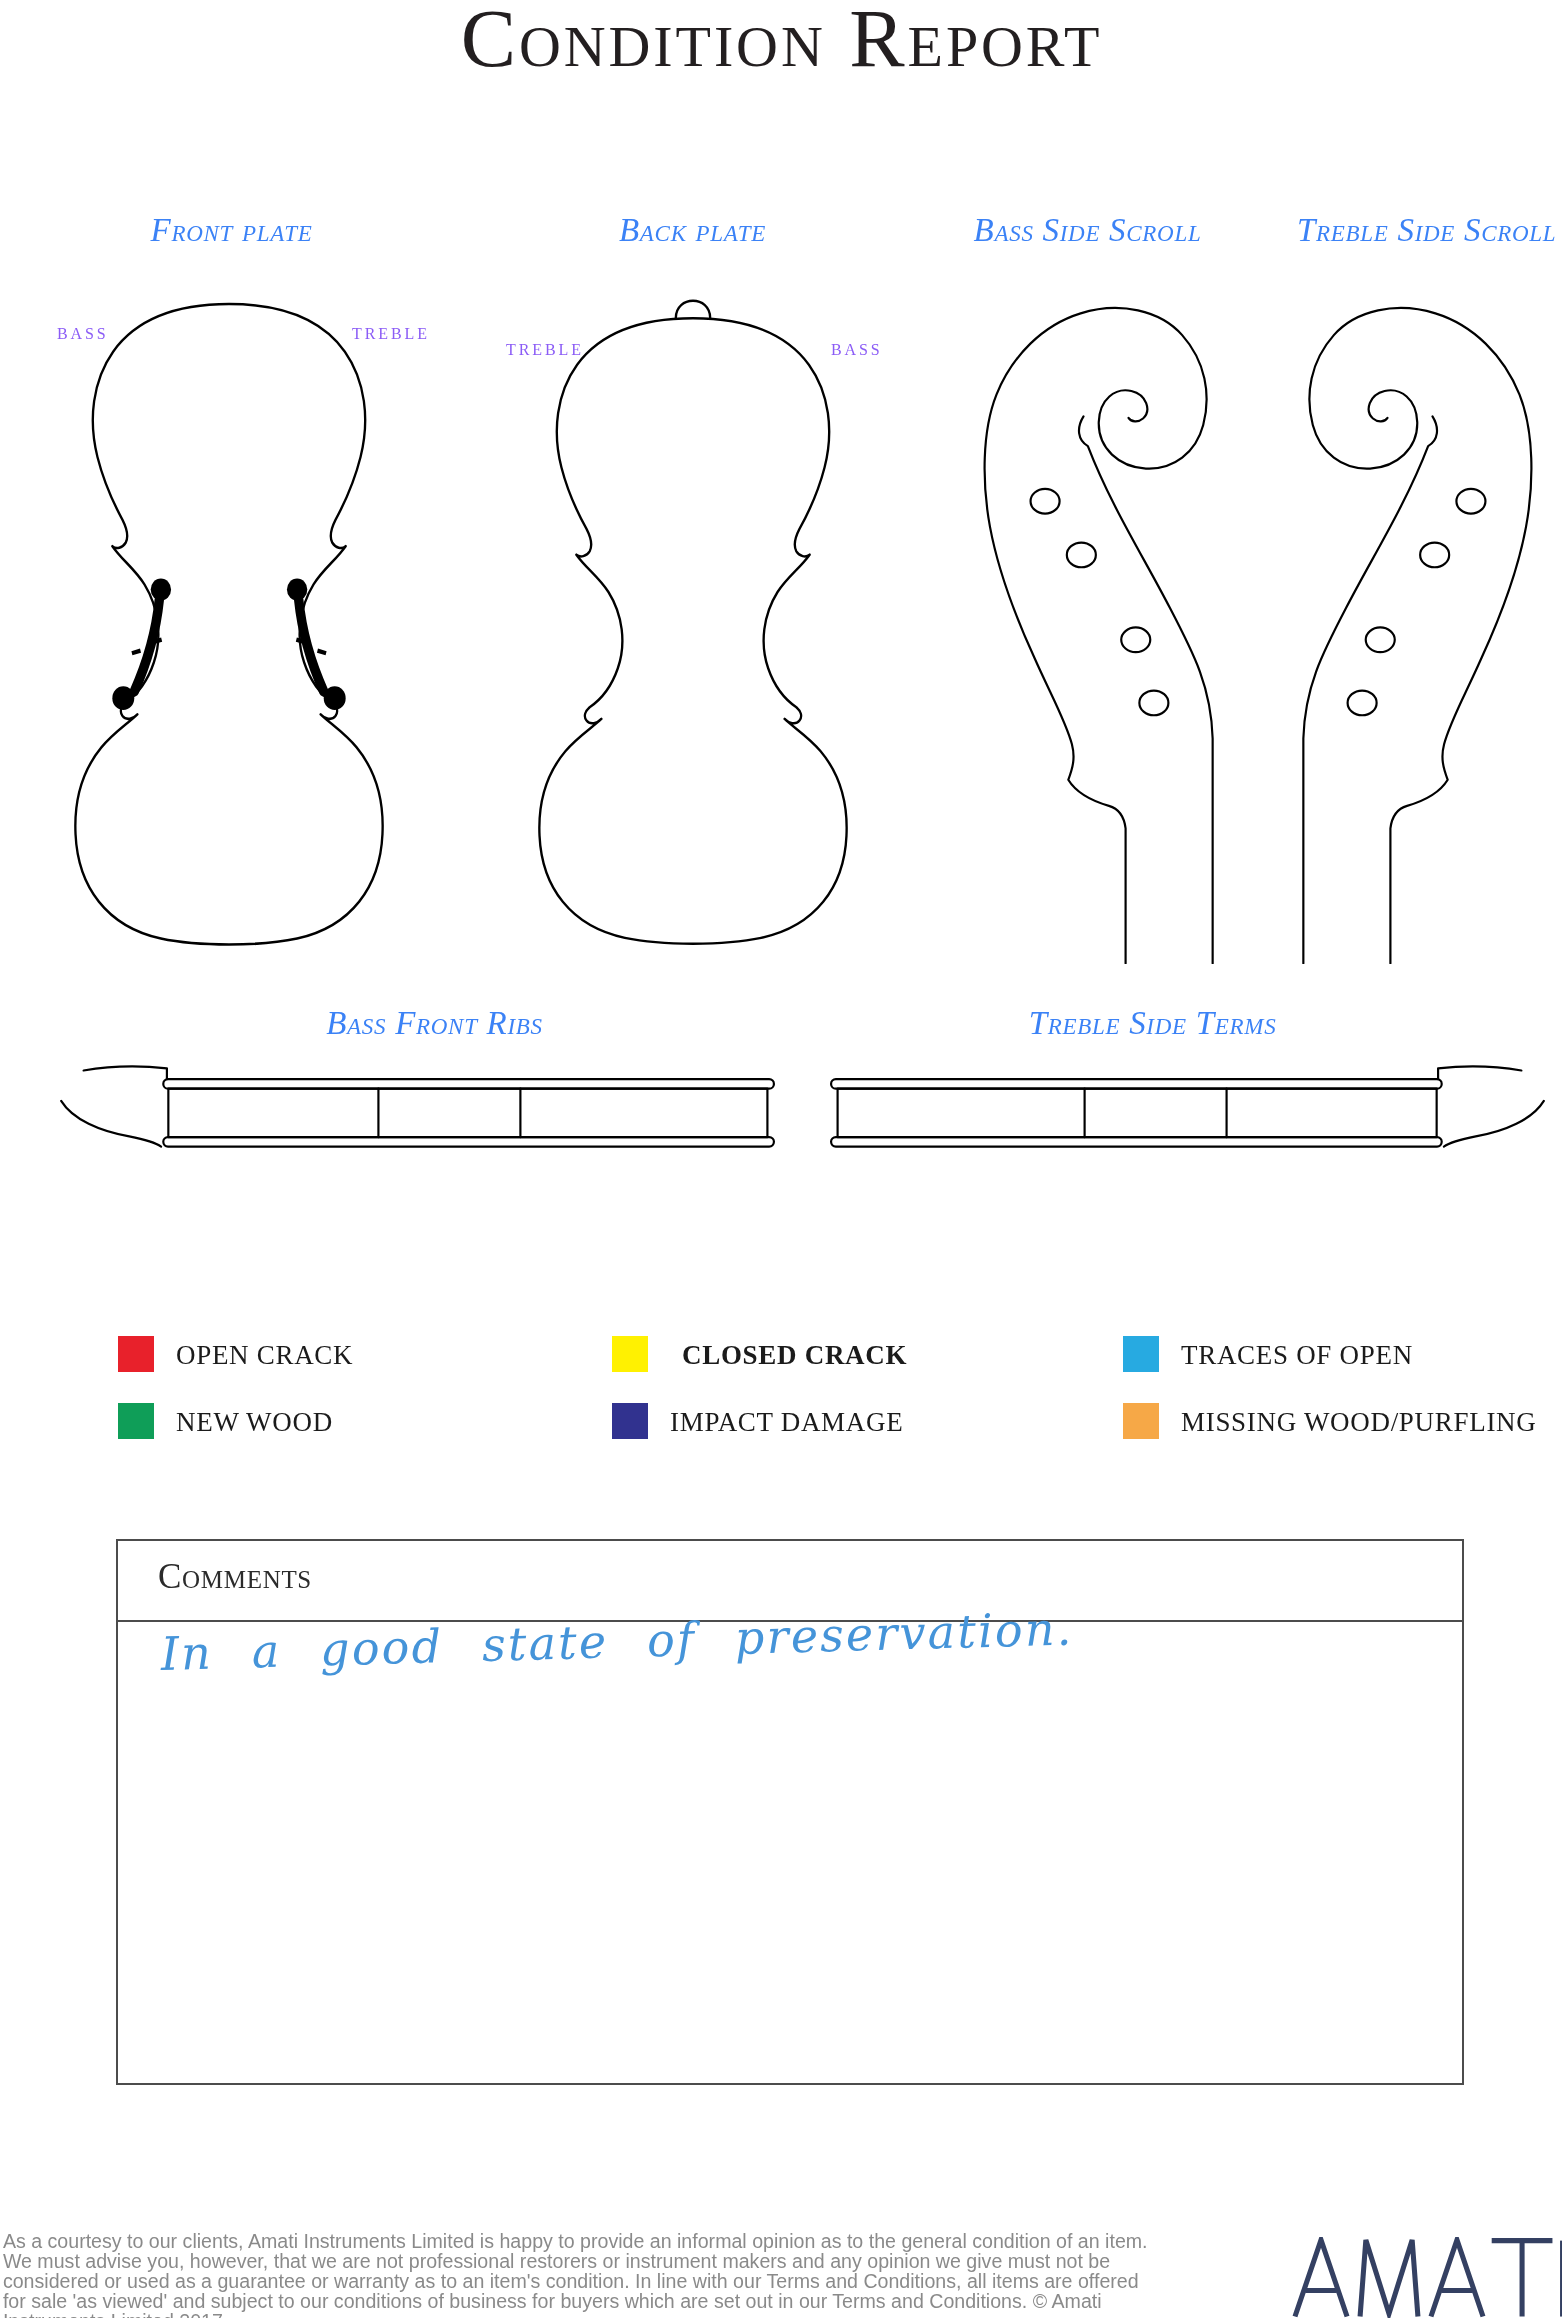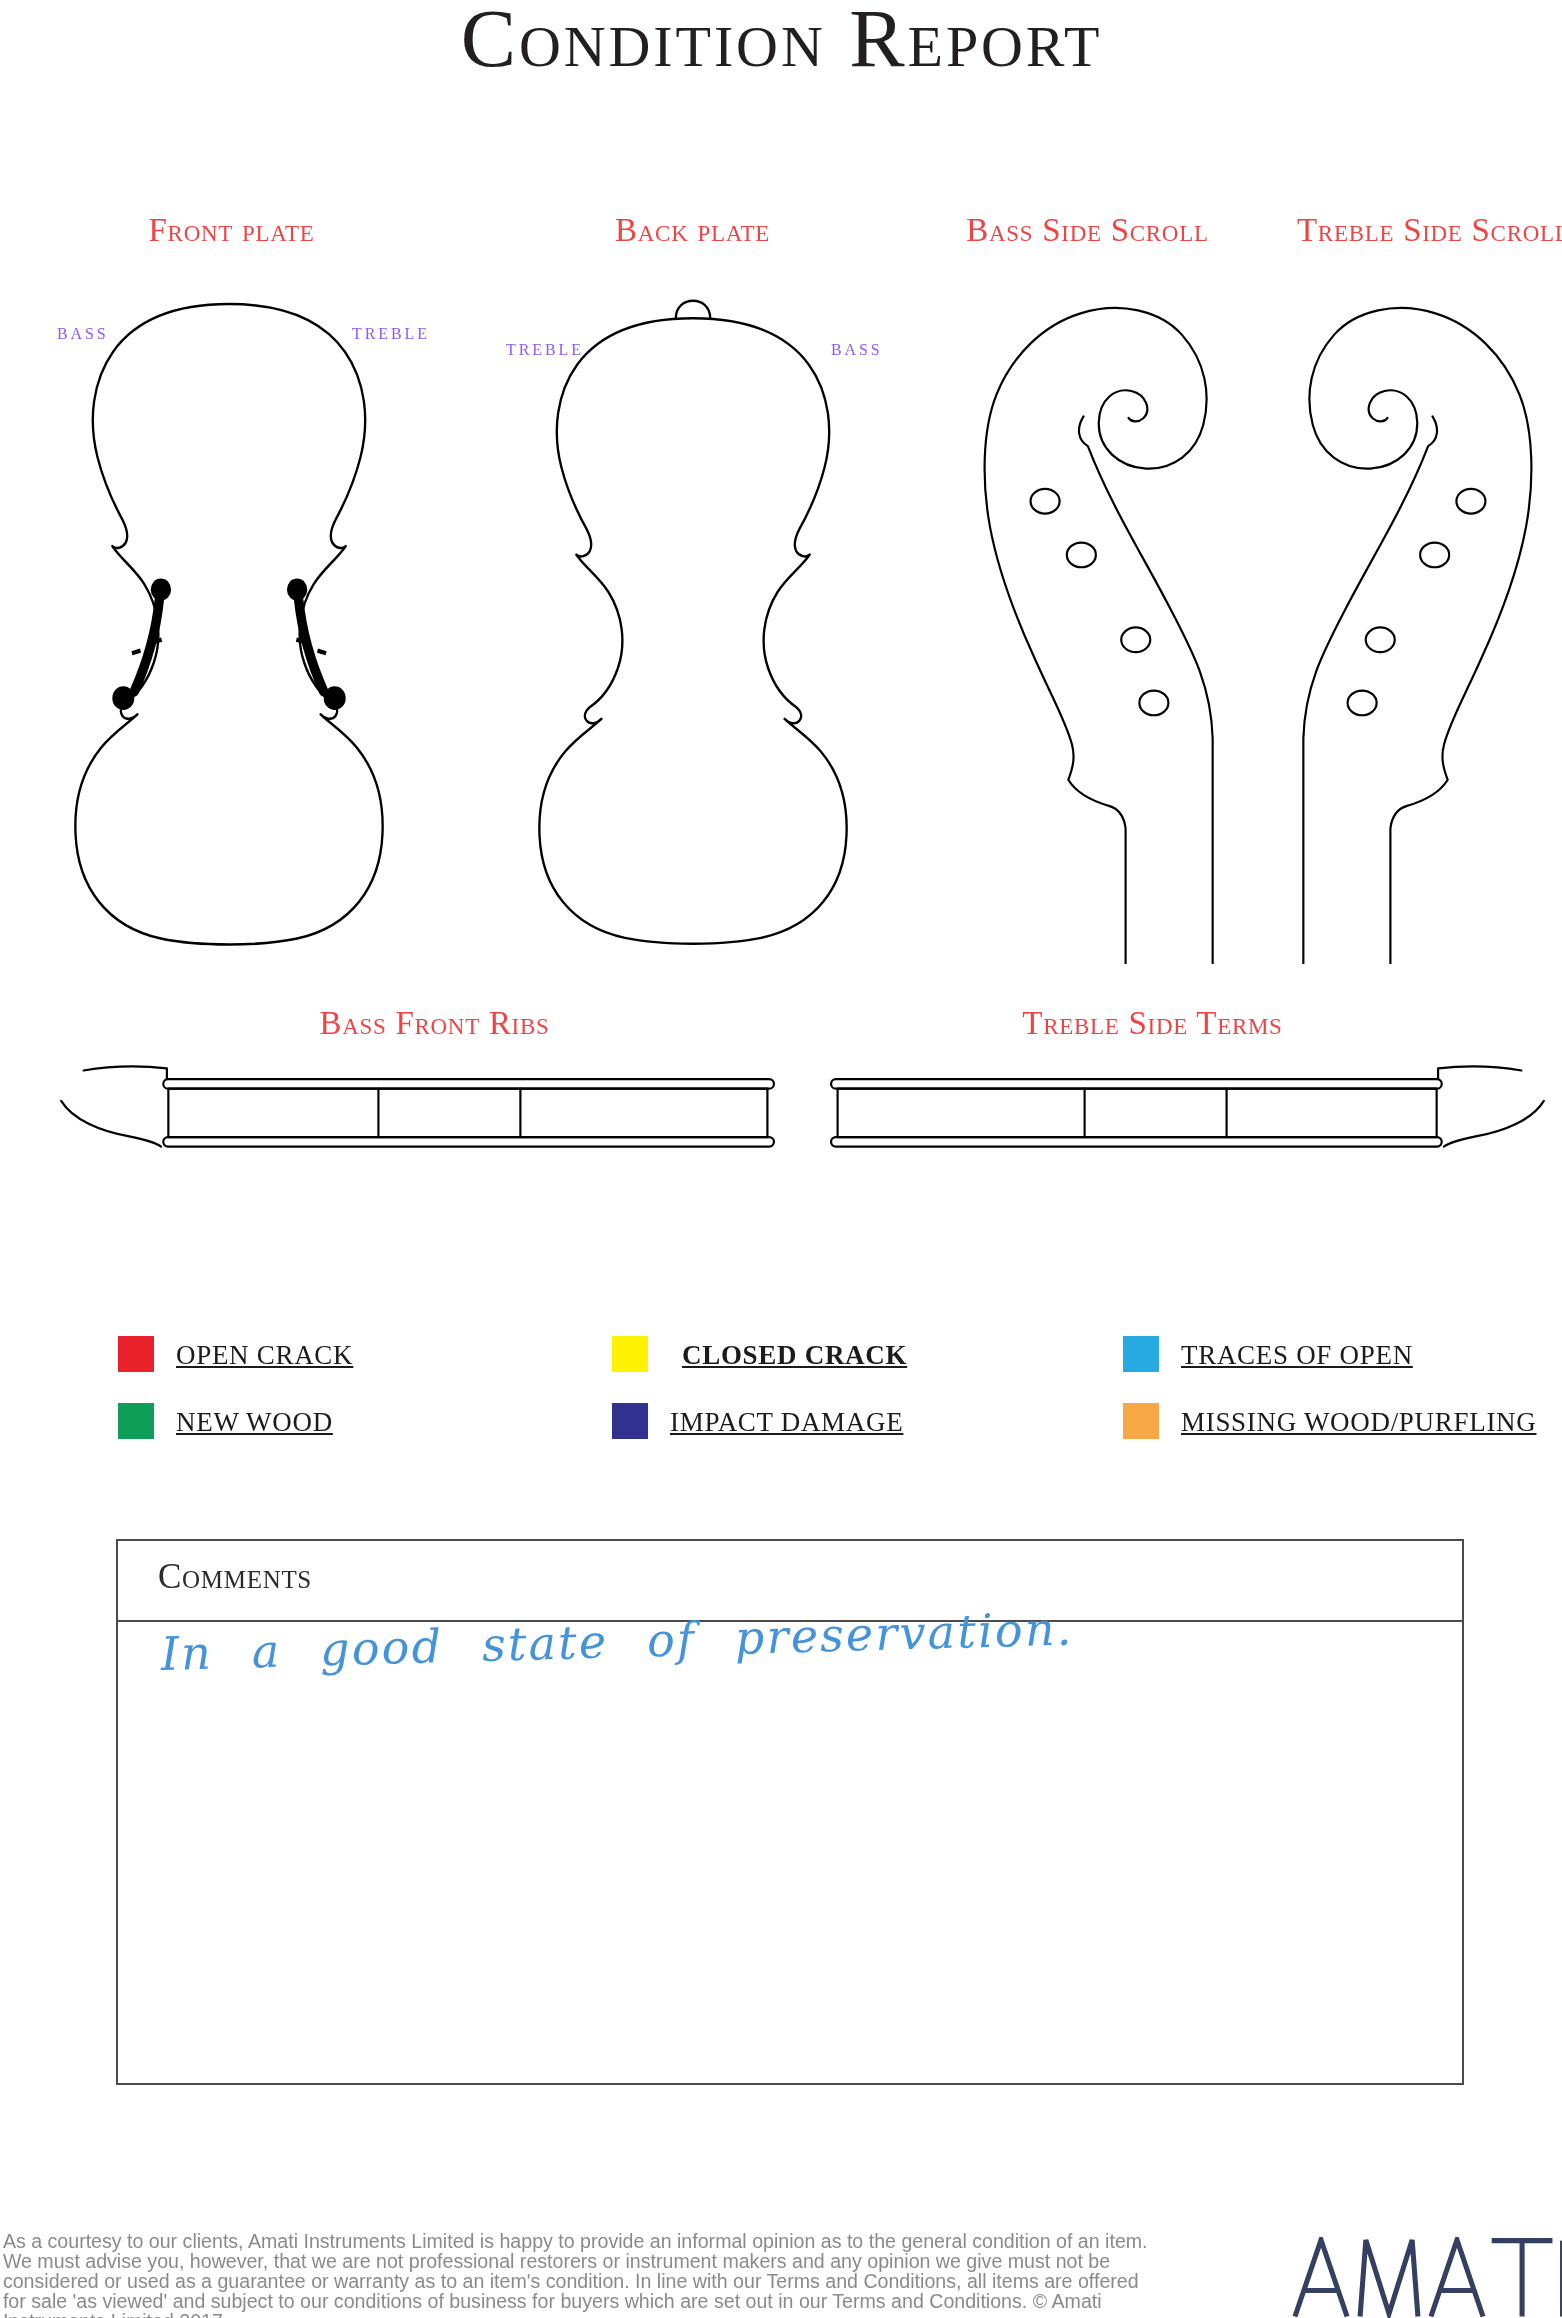--- a/index.html
+++ b/index.html
@@ -2,29 +2,29 @@
 <html style="font-size:11.6px"><head>
 <meta charset="utf-8">
 <style>
   html,body{margin:0;padding:0;}
   body{width:1563px;height:2319px;position:relative;overflow:hidden;background:#ffffff;
        font-family:"Liberation Serif", serif;color:#222;}
   .abs{position:absolute;}
   .doc-title{top:-10px;left:0;width:1563px;text-align:center;
     font-variant:small-caps;font-size:83px;font-weight:400;letter-spacing:2.9px;color:#231f20;}
   .sec-title{font-variant:small-caps;font-size:33px;font-weight:400;letter-spacing:0.7px;
-    color:#ef4444;text-align:center;}
+    color:#3b82f6;text-align:center;font-style:italic;}
   .corner-label{font-size:16px;letter-spacing:2.9px;color:#8b5cf6;}
   svg{display:block;}
   .stroke{fill:none;stroke:#000;stroke-width:3;stroke-linecap:round;stroke-linejoin:round;}
   .fill-black{fill:#000;stroke:none;}
   .legend-item{position:absolute;height:36px;}
   .legend-swatch{position:absolute;left:0;top:0;width:36px;height:36px;}
   .legend-label{position:absolute;left:58px;top:0;line-height:38px;
-    font-size:27px;letter-spacing:0.7px;color:#1b1b1b;white-space:nowrap;text-decoration:underline;}
+    font-size:27px;letter-spacing:0.7px;color:#1b1b1b;white-space:nowrap;}
   .li1{left:118px;top:1336px;} .li2{left:612px;top:1336px;} .li3{left:1123px;top:1336px;}
   .li4{left:118px;top:1403px;} .li5{left:612px;top:1403px;} .li6{left:1123px;top:1403px;}
   .li2 .legend-label{font-weight:700;margin-left:12px;}
   .comments-box{left:116px;top:1539px;width:1348px;height:546px;
     border:2.2px solid #4c4c4c;box-sizing:border-box;background:#fff;}
   .comments-title{position:absolute;left:40px;top:16px;font-variant:small-caps;
     font-size:35px;letter-spacing:0.7px;color:#2b2b2b;}
   .comments-divider{position:absolute;left:0;top:79px;width:100%;height:2.2px;background:#4c4c4c;}
   .handwriting{position:absolute;left:42px;top:86px;width:1087px;
     font-family:"DejaVu Serif", serif;font-style:italic;font-size:46px;

